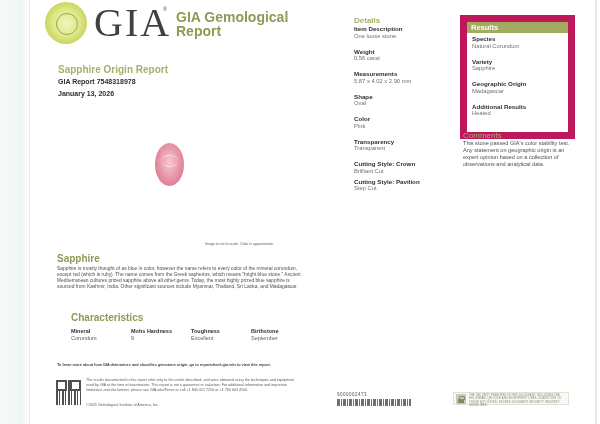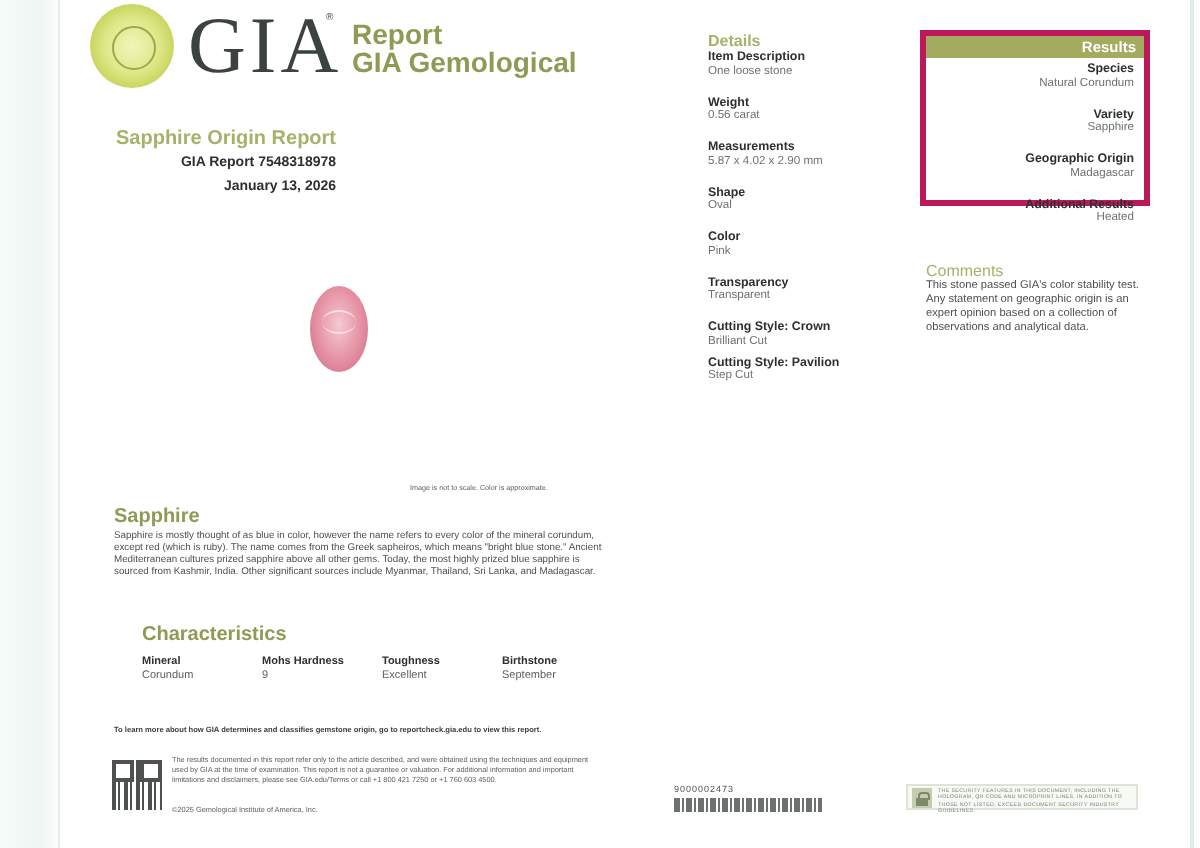--- a/index.html
+++ b/index.html
@@ -14,21 +14,21 @@
     .logo-seal { position: absolute; left: 45px; top: 2px; width: 42px; height: 42px; border-radius: 50%;
       background: radial-gradient(circle, #f1f4b9 0%, #dfe88a 45%, #c9d660 70%, rgba(220,230,120,0.2) 100%); }
     .logo-seal::after { content: ""; position: absolute; left: 11px; top: 11px; width: 20px; height: 20px;
       border-radius: 50%; border: 1.5px solid #9aa94a; }
     .logo-gia { position: absolute; left: 94px; top: 1px; font-family: "Liberation Serif", serif;
       font-size: 40px; letter-spacing: 2px; color: #3b4240; line-height: 44px; }
     .logo-reg { position: absolute; left: 163px; top: 6px; font-size: 5px; color: #3b4240; }
     .report-title { position: absolute; left: 176px; top: 10px; font-size: 14px; line-height: 14px;
       color: #8f9a55; font-weight: bold; }
 
-    .head-block { position: absolute; left: 58px; top: 64px; text-align: right; }
+    .head-block { position: absolute; left: 58px; top: 64px; }
     .doc-type { font-size: 10px; font-weight: bold; color: #a7b16a; line-height: 12px; }
     .report-no { font-size: 7px; font-weight: bold; color: #2c312f; margin-top: 2px; }
     .report-date { font-size: 7px; font-weight: bold; color: #2c312f; margin-top: 5px; }
 
     .stone { position: absolute; left: 155px; top: 143px; width: 29px; height: 43px; border-radius: 50%;
       background: radial-gradient(ellipse at 50% 45%, #f6c9d2 0%, #e89aab 45%, #d9788e 80%, #cc6c83 100%); }
     .stone::before { content: ""; position: absolute; left: 6px; top: 12px; width: 17px; height: 10px;
       border-top: 1px solid rgba(255,255,255,0.6); border-bottom: 1px solid rgba(255,255,255,0.5); border-radius: 50%; }
     .image-note { position: absolute; left: 205px; top: 242px; font-size: 3.6px; color: #5a5f5d; }
 
@@ -53,21 +53,21 @@
     .disclaimer { position: absolute; left: 86px; top: 378px; width: 215px; font-size: 3.7px; line-height: 5px; color: #5a5f5d; }
     .copyright { position: absolute; left: 86px; top: 403px; font-size: 3.7px; color: #5a5f5d; }
 
     .details { position: absolute; left: 354px; top: 16px; width: 115px; }
     .details-title { font-size: 8px; font-weight: bold; color: #a7b16a; line-height: 9px; }
     .field { margin-bottom: 8px; }
     .field.tight { margin-bottom: 3px; }
     .field-label { font-size: 6.2px; font-weight: bold; color: #2c312f; line-height: 7.5px; }
     .field-value { font-size: 5.8px; color: #6c7270; line-height: 7px; }
 
-    .results { position: absolute; left: 460px; top: 15px; width: 115px; height: 88px; border: 3px solid #be185d; text-align: right; }
+    .results { position: absolute; left: 460px; top: 15px; width: 115px; height: 124px; border: 7px solid #be185d; }
     .results-head { background: #a3ab5e; color: #ffffff; font-size: 7.5px; font-weight: bold; padding: 1px 4px; line-height: 9px; }
     .results-body { padding: 2px 5px; }
     .results-body .field { margin-bottom: 8px; }
 
     .comments { position: absolute; left: 463px; top: 131px; width: 115px; }
     .comments-title { font-size: 8px; font-weight: normal; color: #a7b16a; line-height: 9px; }
     .comments-text { font-size: 5.6px; color: #4b514f; line-height: 7px; }
 
     .serial { position: absolute; left: 337px; top: 392px; font-size: 4.5px; color: #4b514f; letter-spacing: 0.5px; }
     .barcode { position: absolute; left: 337px; top: 399px; width: 74px; height: 7px;
@@ -86,22 +86,22 @@
 <body>
 
 <div class="edge-left"></div>
 <div class="edge-left-line"></div>
 <div class="edge-right-line"></div>
 
 <div class="logo-seal"></div>
 <div class="logo-gia">GIA</div>
 <div class="logo-reg">®</div>
 <div class="report-title">
+  <div>GIA Gemological</div>
   <div>Report</div>
-  <div>GIA Gemological</div>
 </div>
 
 <div class="head-block">
   <div class="doc-type">Sapphire Origin Report</div>
   <div class="report-no">GIA Report 7548318978</div>
   <div class="report-date">January 13, 2026</div>
 </div>
 
 <div class="stone"></div>
 <div class="image-note">Image is not to scale. Color is approximate.</div>

